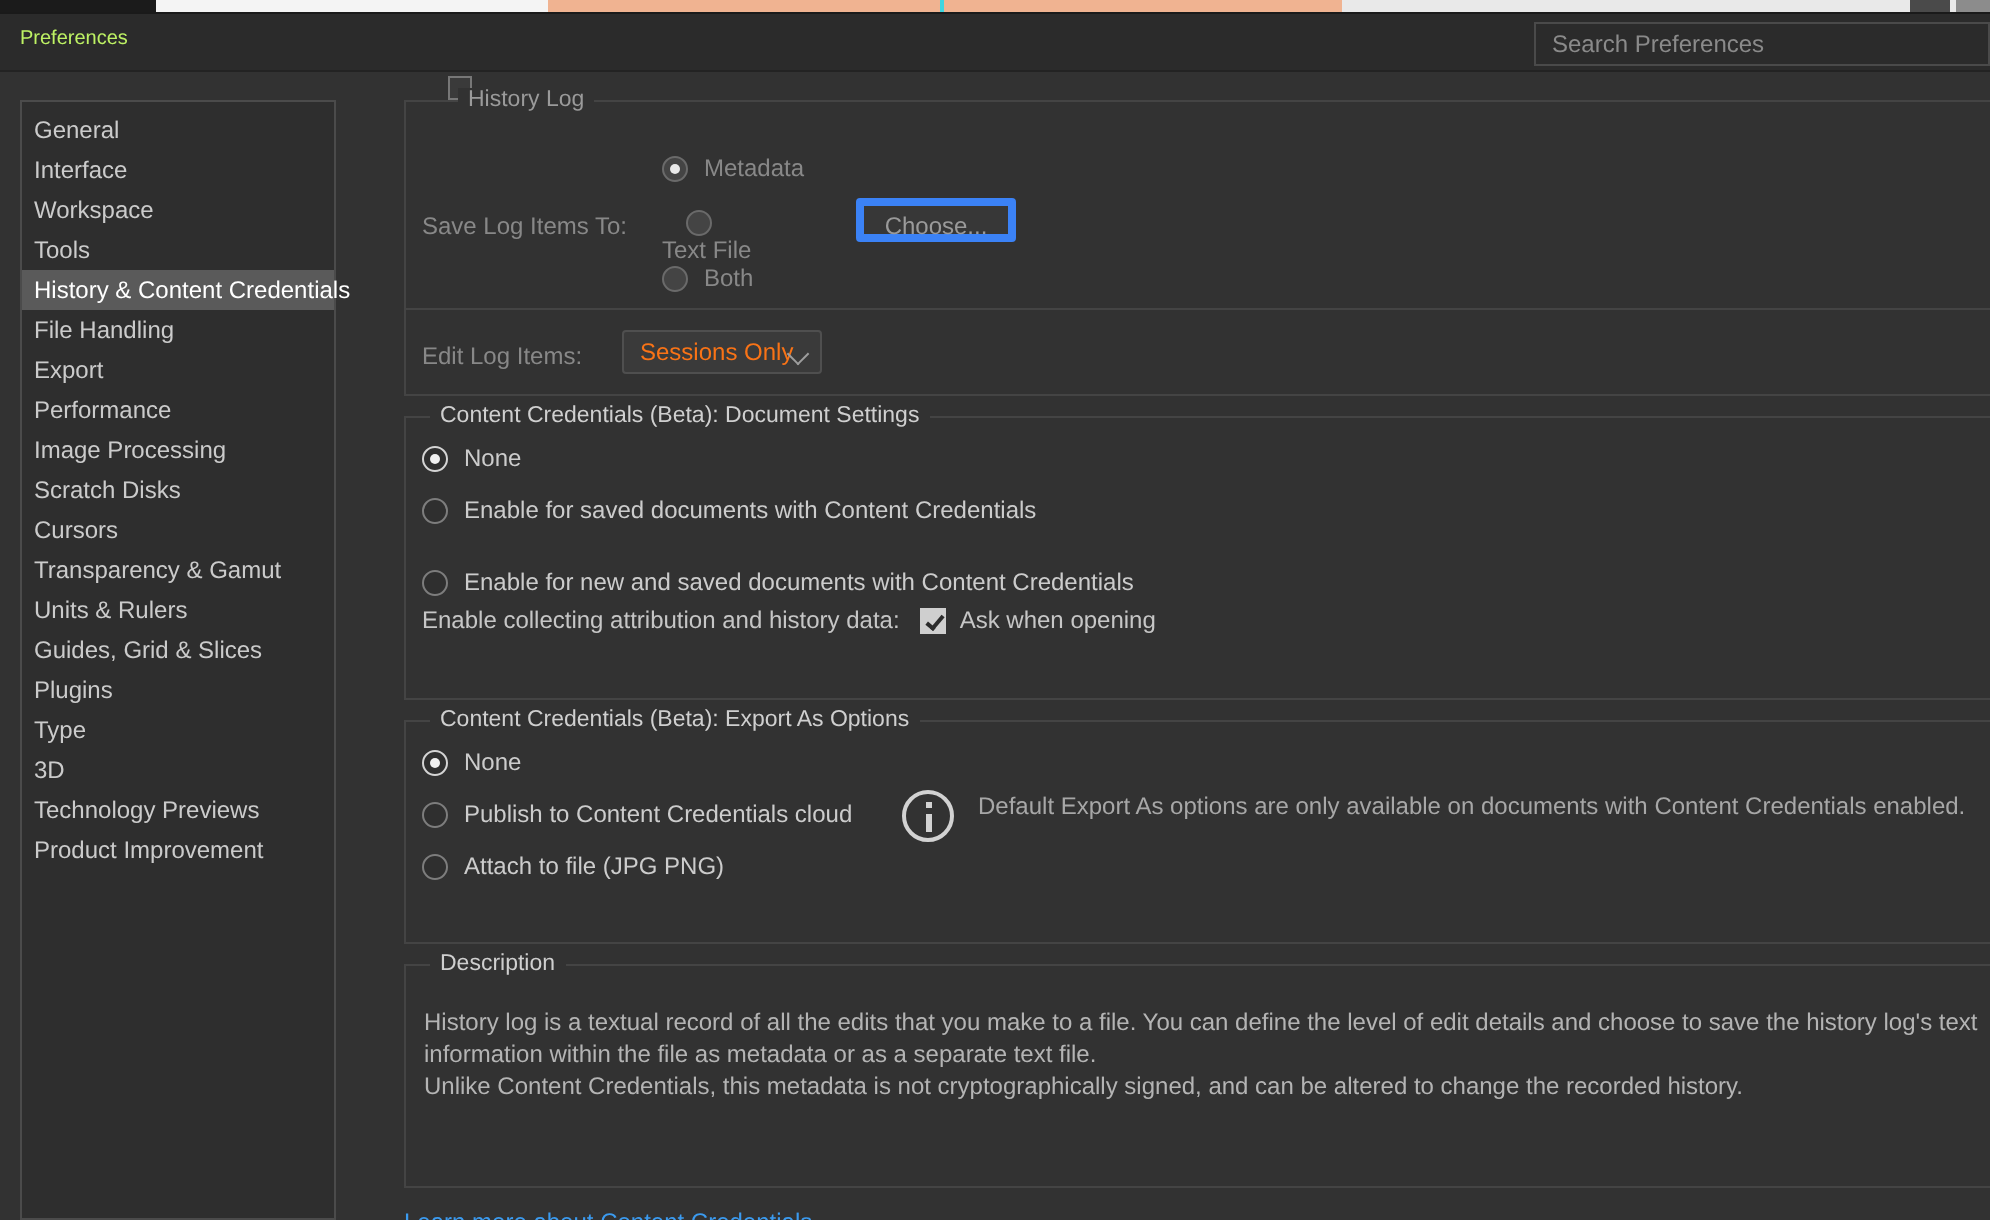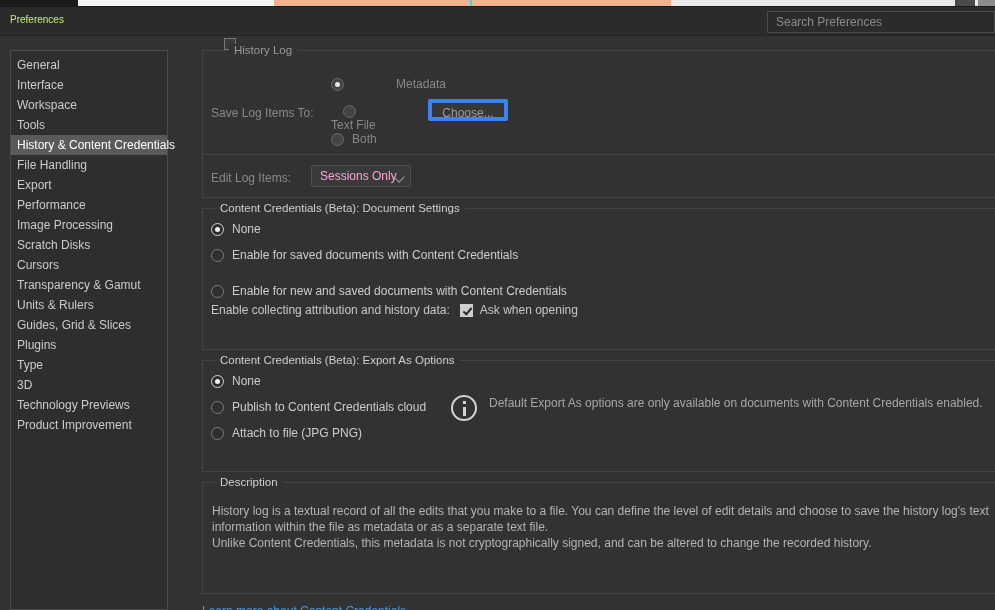--- a/index.html
+++ b/index.html
@@ -152,21 +152,21 @@
   .hl-divider {
     position: absolute;
     left: 0; right: 0; top: 103px;
     height: 1px;
     background: #444;
   }
   .lbl-dim { color: #888888; }
 
   .save-label { position: absolute; left: 8px; top: 55px; font-size: 12px; }
   .radio-row  { position: absolute; display: flex; align-items: center; }
-  .rg-metadata { left: 128px; top: 26px; gap: 44px; }
+  .rg-metadata { left: 128px; top: 26px; }
   .rg-textfile { left: 128px; top: 54px; flex-direction: column; }
   .rg-both     { left: 128px; top: 81px; }
 
   .radio {
     width: 13px; height: 13px;
     border-radius: 50%;
     box-sizing: border-box;
     margin-right: 8px;
     flex: none;
     position: relative;
@@ -215,21 +215,21 @@
 
   .edit-log-label { position: absolute; left: 8px; top: 120px; font-size: 12px; }
   .combo {
     position: absolute;
     left: 108px; top: 114px;
     width: 100px; height: 22px;
     background: #3a3a3a;
     border: 1px solid #4f4f4f;
     border-radius: 2px;
     box-sizing: border-box;
-    color: #f9a8d4;
+    color: #f97316;
     font-size: 12px;
     line-height: 21px;
     padding-left: 8px;
   }
   .combo .caret {
     position: absolute;
     right: 7px; top: 7px;
     width: 7px; height: 7px;
     border-right: 1px solid #9d9d9d;
     border-bottom: 1px solid #9d9d9d;

